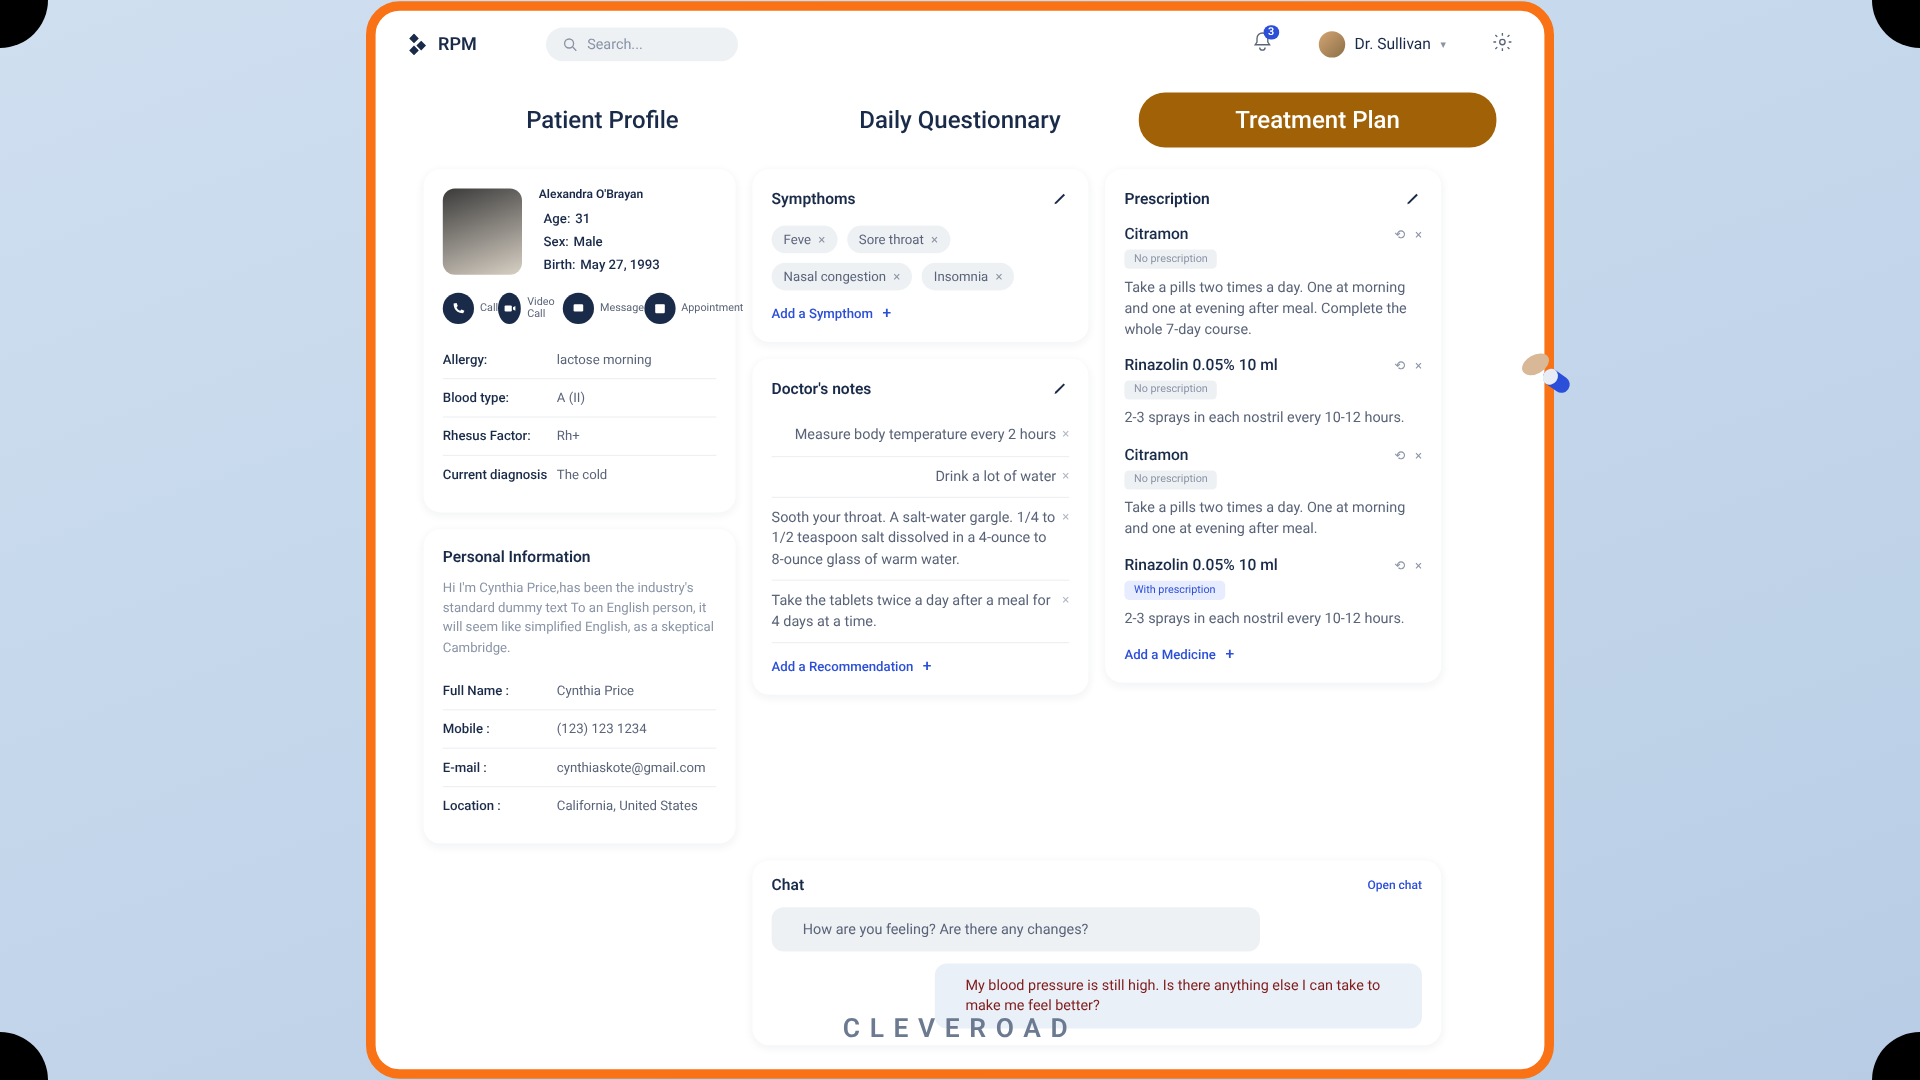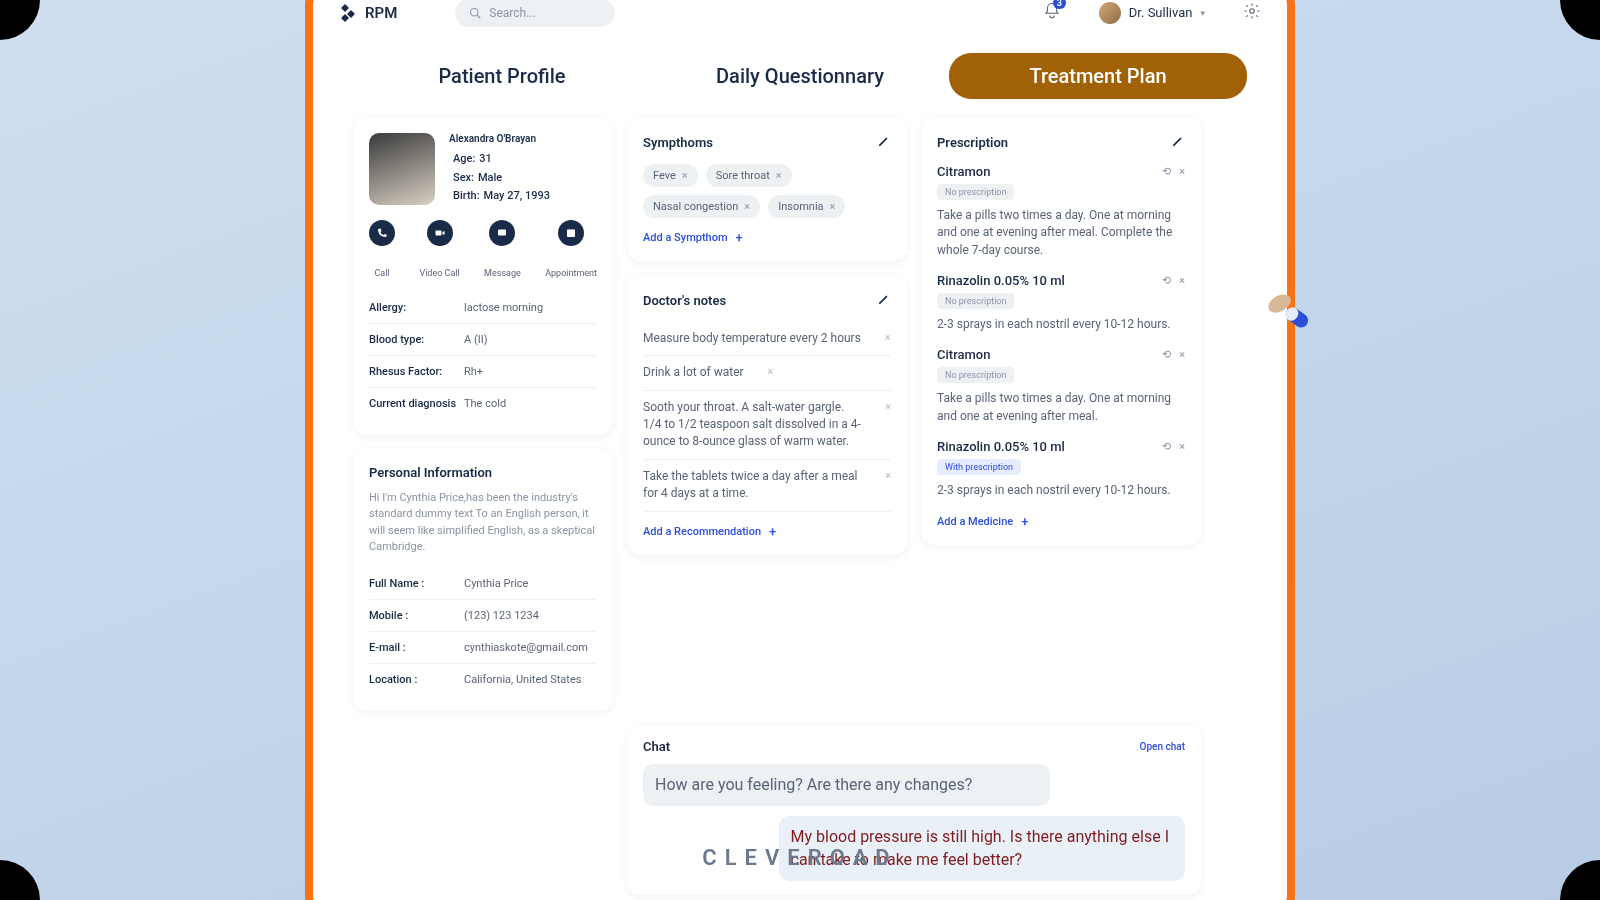--- a/index.html
+++ b/index.html
@@ -28,54 +28,54 @@
 .tab.active{background:#a16207;color:#fff}
 .grid{display:grid;grid-template-columns:260px 280px 280px;gap:14px;padding:10px 40px 20px}
 .col{display:flex;flex-direction:column;gap:14px}
 .card{background:#fff;border-radius:14px;box-shadow:0 2px 8px rgba(20,30,60,0.06);padding:16px}
 .pcard-top{display:flex;gap:14px;margin-bottom:14px}
 .pimg{width:66px;height:72px;border-radius:10px;background:linear-gradient(160deg,#3a3a3a 0%,#d8d0c4 100%)}
 .pname{font-size:10px;font-weight:600;color:#1a2b49;margin-bottom:6px}
 .pmeta{font-size:11px;color:#8a94a6;line-height:1.7}
 .pmeta span{color:#1a2b49;font-weight:500;margin-left:4px}
 .actions{display:flex;justify-content:space-between;margin-bottom:14px}
-.act{display:flex;flex-direction:column;align-items:center;gap:22px;cursor:pointer}
+.act{display:flex;flex-direction:row;align-items:center;gap:5px;cursor:pointer}
 .act .circ{width:26px;height:26px;border-radius:50%;background:#1a2b49;display:flex;align-items:center;justify-content:center;color:#fff}
 .act .circ svg{width:12px;height:12px}
 .act .lbl{font-size:9px;color:#5a6478}
 .kv{display:flex;padding:9px 0;border-bottom:1px solid #eef1f4;font-size:11px}
 .kv:last-child{border-bottom:none}
 .kv .k{color:#1a2b49;font-weight:500;width:95px}
 .kv .v{color:#5a6478}
 .sect-title{font-size:13px;font-weight:600;color:#1a2b49;margin-bottom:10px}
 .desc{font-size:11px;color:#8a94a6;line-height:1.5;margin-bottom:12px}
 .hdr{display:flex;justify-content:space-between;align-items:center;margin-bottom:12px}
 .hdr .t{font-size:13px;font-weight:600;color:#1a2b49}
 .edit svg{width:14px;height:14px;color:#1a2b49}
 .chips{display:flex;flex-wrap:wrap;gap:8px;margin-bottom:12px}
 .chip{background:#eef1f4;border-radius:14px;padding:5px 10px;font-size:11px;color:#5a6478;display:flex;align-items:center;gap:6px}
 .chip .x{font-size:11px;color:#8a94a6;cursor:pointer}
 .addlink{font-size:11px;color:#2b4fd8;font-weight:500;display:flex;align-items:center;gap:8px;cursor:pointer}
 .addlink .plus{font-size:13px}
-.note{font-size:12px;color:#5a6478;padding:8px 0;border-bottom:1px solid #eef1f4;display:flex;justify-content:flex-start;gap:24px;line-height:1.45}
+.note{font-size:12px;color:#5a6478;padding:8px 0;border-bottom:1px solid #eef1f4;display:flex;justify-content:flex-end;gap:5px;line-height:1.45}
 .note .x{color:#b0b8c5;cursor:pointer;font-size:11px}
 .rx{margin-bottom:14px}
 .rx-h{display:flex;justify-content:space-between;align-items:center}
 .rx-name{font-size:13px;color:#1a2b49;font-weight:500}
 .rx-ic{display:flex;gap:8px;color:#8a94a6;font-size:11px}
 .rx-ic span{cursor:pointer}
 .rx-badge{display:inline-block;background:#eef1f4;color:#8a94a6;font-size:9px;padding:3px 8px;border-radius:4px;margin-top:5px}
 .rx-badge.with{background:#e8ecff;color:#2b4fd8}
 .rx-txt{font-size:12px;color:#5a6478;margin-top:7px;line-height:1.45}
 .col-right{grid-column:2/4;margin-top:0}
 .chat-card{padding:14px 16px}
 .chat-h{display:flex;justify-content:space-between;align-items:center;margin-bottom:10px}
 .chat-h .t{font-size:13px;font-weight:600;color:#1a2b49}
 .openchat{font-size:10px;color:#2b4fd8;font-weight:500;cursor:pointer}
-.msg{border-radius:10px;padding:10px 12px;font-size:16px;max-width:75%;line-height:1.4}
+.msg{border-radius:10px;padding:10px 26px;font-size:12px;max-width:75%;line-height:1.4}
 .msg.doc{background:#eef1f4;color:#5a6478;margin-bottom:10px}
 .msg.pat{background:#eaf0f7;color:#7f1d1d;margin-left:auto}
 .footer-brand{position:absolute;bottom:30px;left:50%;transform:translateX(-50%);font-size:22px;font-weight:600;letter-spacing:8px;color:#6b7a90}
 .pill-deco{position:absolute;width:52px;height:52px;right:284px;top:288px;pointer-events:none}
 </style>
 </head>
 <body>
 <div class="corner tl"></div>
 <div class="corner tr"></div>
 <div class="corner bl"></div>

